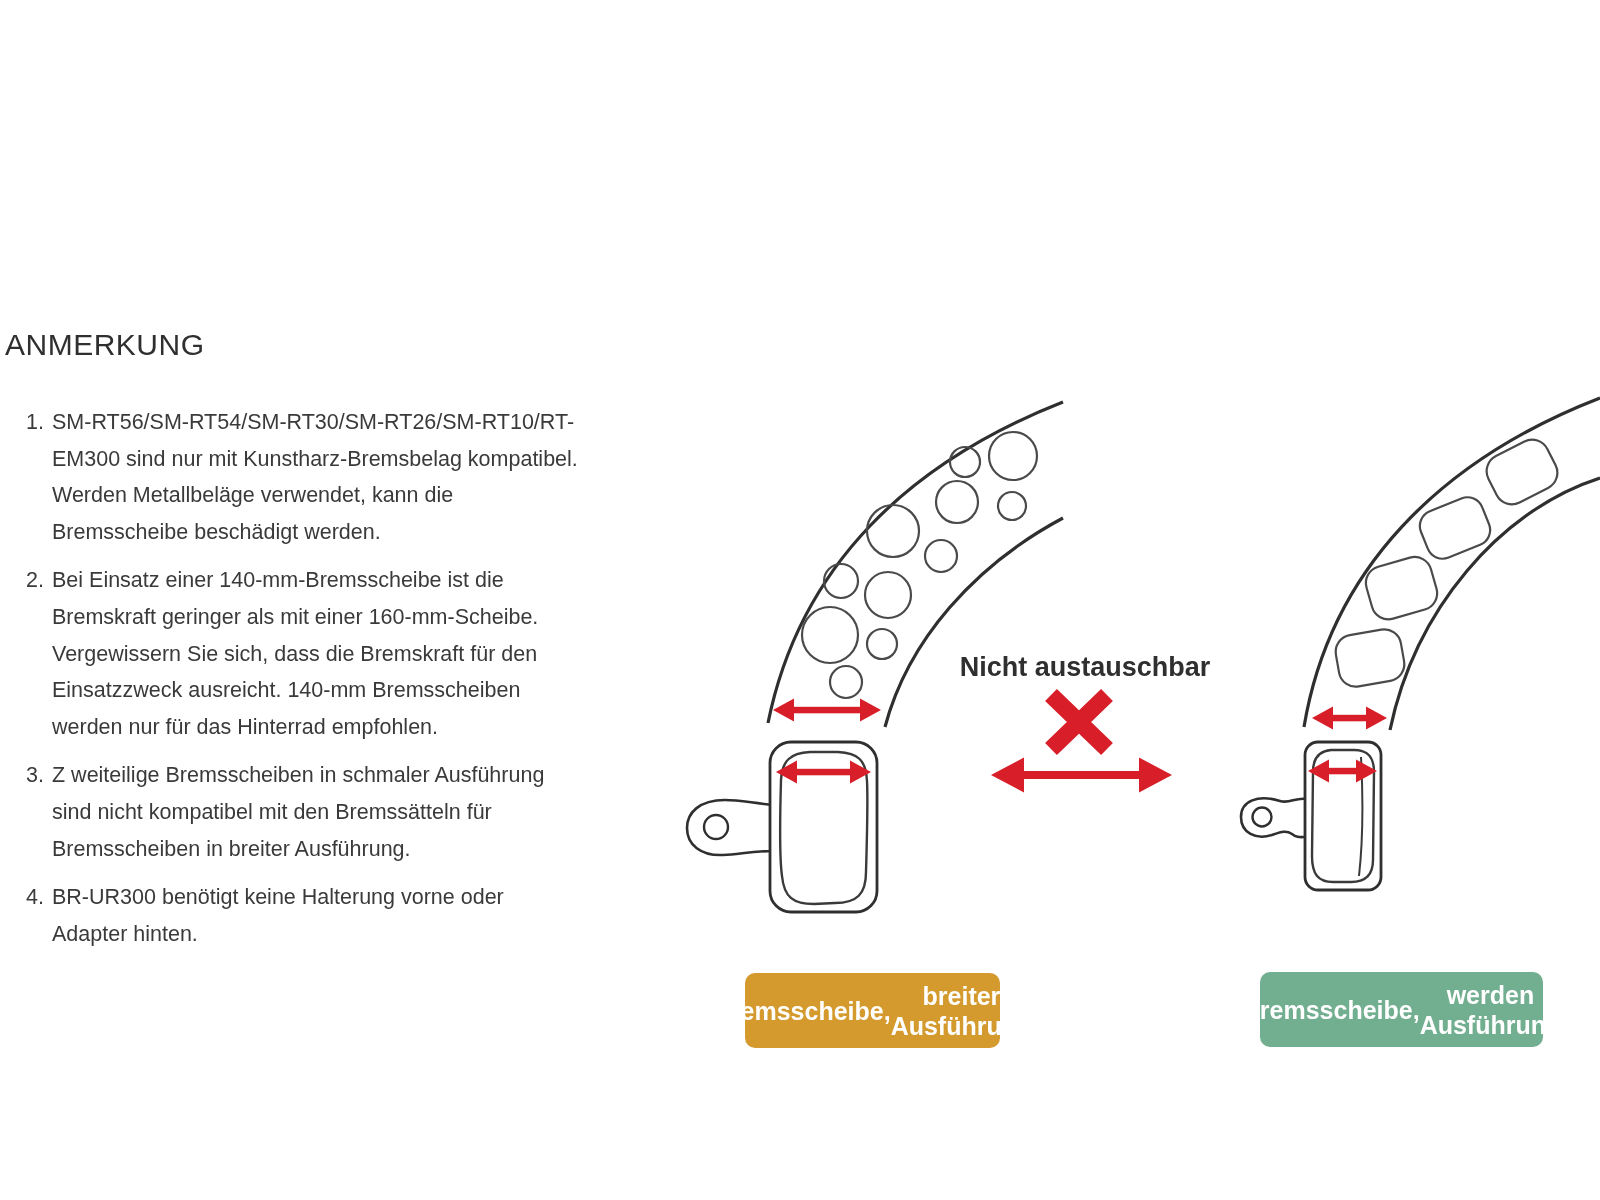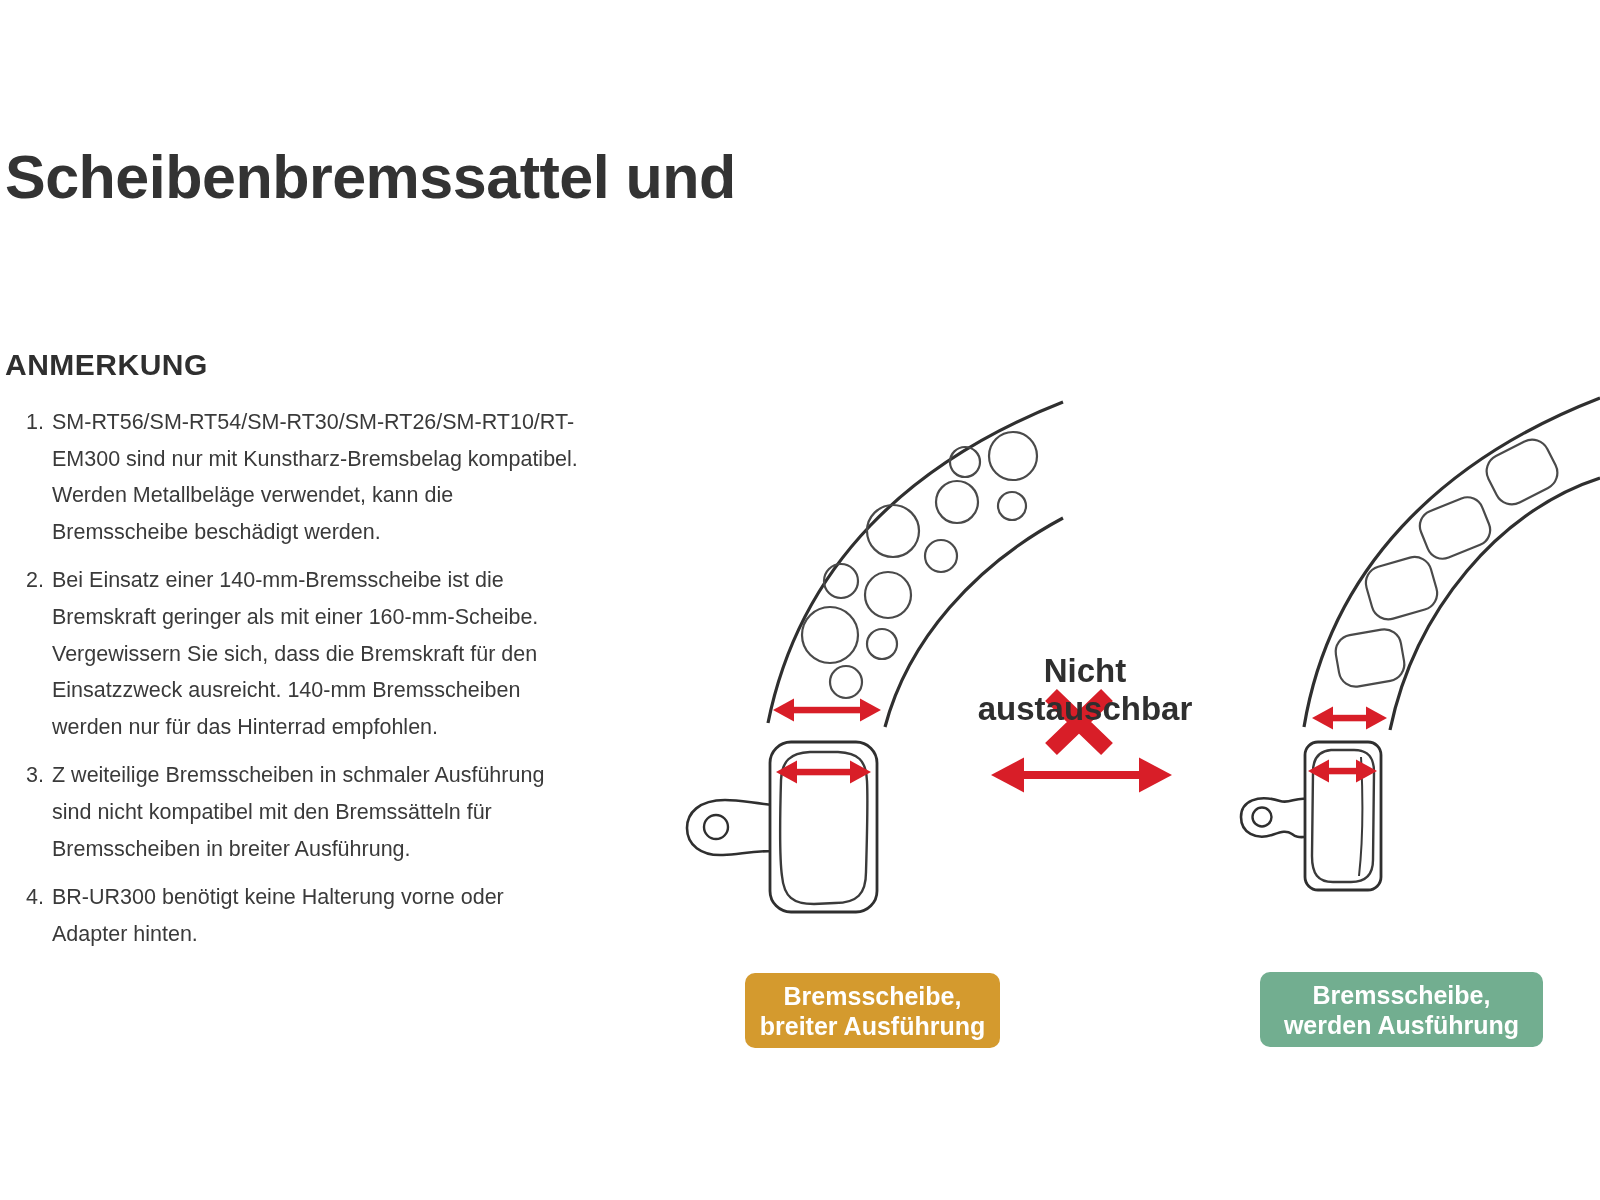--- a/index.html
+++ b/index.html
@@ -8,47 +8,46 @@
     background:#ffffff;
     font-family:"Liberation Sans","DejaVu Sans",sans-serif;
     color:#333333;
   }
   .page-title{
     position:absolute;left:5px;top:136px;
     font-size:61px;font-weight:700;line-height:82px;
     color:#333333;letter-spacing:-0.5px;
   }
   .section-heading{
-    position:absolute;left:5px;top:348px;
-    font-size:30px;font-weight:700;color:#2f2f2f;letter-spacing:0.5px;
+    position:absolute;left:5px;top:328px;
+    font-size:30px;font-weight:400;color:#2f2f2f;letter-spacing:0.5px;
   }
   ol.notes{
     position:absolute;left:5px;top:392px;width:552px;
     margin:0;padding:0 0 0 33px;
     font-size:21.5px;line-height:36.6px;color:#3a3a3a;
   }
   ol.notes li{margin:12px;padding:0 0 0 2px;}
   .diagram-svg{position:absolute;left:0;top:0;}
   .center-caption{
     position:absolute;left:935px;top:652px;width:300px;
-    text-align:center;font-size:33px;font-weight:700;color:#2f2f2f;
+    text-align:center;font-size:27px;font-weight:700;color:#2f2f2f;
   }
   .rotor-label{
     position:absolute;height:75px;border-radius:10px;
-    display:flex;flex-direction:column;justify-content:center;align-items:center;
+    display:flex;flex-direction:row;justify-content:center;align-items:center;
     color:#ffffff;font-size:25px;font-weight:700;line-height:30px;text-align:center;
   }
   .rotor-label.wide{left:745px;top:973px;width:255px;background:#d49a2e;}
   .rotor-label.narrow{left:1260px;top:972px;width:283px;background:#72ae90;}
 </style>
 </head>
 <body>
 
 <div class="page-title">
-  <div>Scheibenbremssattel und</div>
 </div>
 
 <div class="section-heading">ANMERKUNG</div>
 
 <ol class="notes">
   <li>SM-RT56/SM-RT54/SM-RT30/SM-RT26/SM-RT10/RT-EM300 sind nur mit Kunstharz-Bremsbelag kompatibel. Werden Metallbeläge verwendet, kann die Bremsscheibe beschädigt werden.</li>
   <li>Bei Einsatz einer 140-mm-Bremsscheibe ist die Bremskraft geringer als mit einer 160-mm-Scheibe. Vergewissern Sie sich, dass die Bremskraft für den Einsatzzweck ausreicht. 140-mm Bremsscheiben werden nur für das Hinterrad empfohlen.</li>
   <li>Z weiteilige Bremsscheiben in schmaler Ausführung sind nicht kompatibel mit den Bremssätteln für Bremsscheiben in breiter Ausführung.</li>
   <li>BR-UR300 benötigt keine Halterung vorne oder Adapter hinten.</li>
 </ol>

